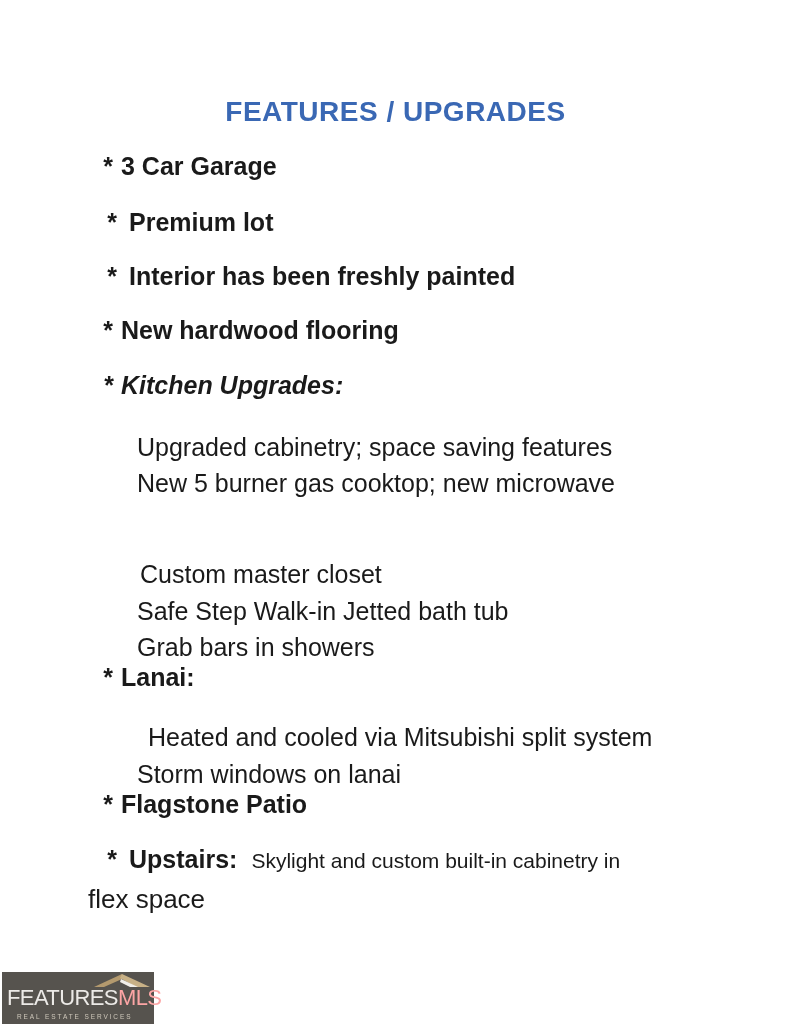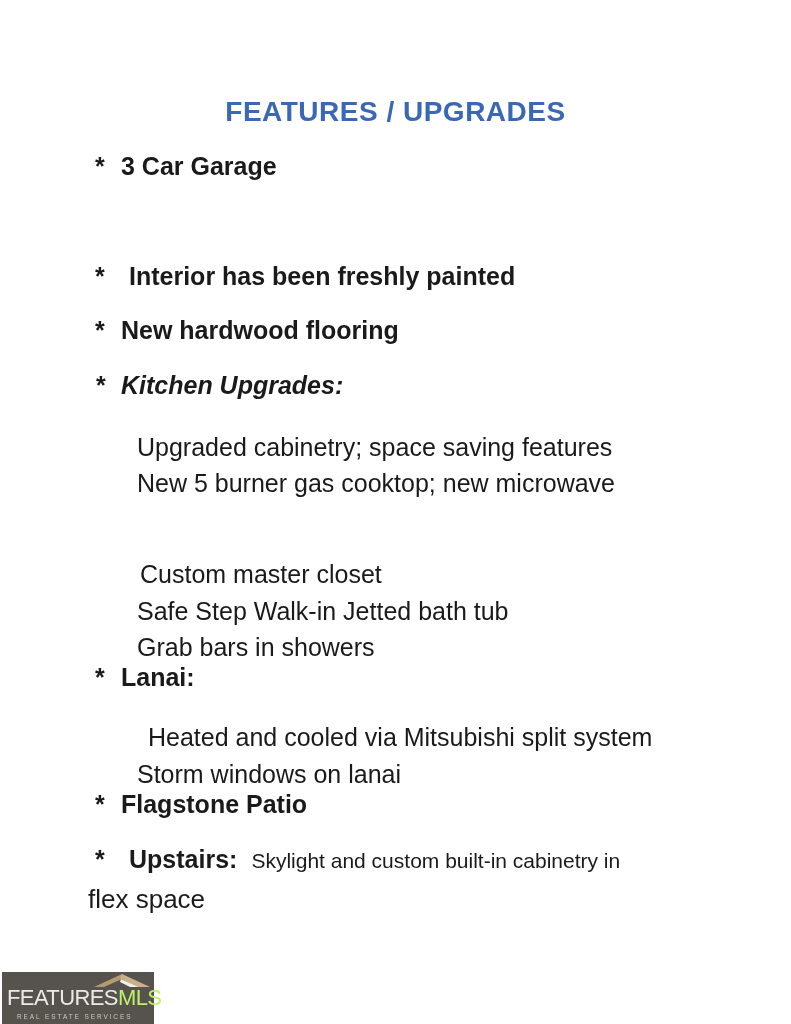--- a/index.html
+++ b/index.html
@@ -22,21 +22,21 @@
     font-size: 28px;
     font-weight: 700;
     color: #3a68b4;
     letter-spacing: 0.5px;
   }
   .line {
     position: absolute;
     white-space: nowrap;
     line-height: 1.15;
   }
-  .main { font-weight: 700; font-size: 25px; }
+  .main { font-weight: 700; font-size: 25px; text-align: center; }
   .sub  { font-weight: 400; font-size: 25px; margin-top: 8px; }
   .cont { font-weight: 400; font-size: 26px; }
   .bullet { display: inline-block; width: 26px; font-weight: 700; }
   .gap-wide .bullet { width: 34px; }
   .suffix { font-weight: 400; font-size: 21px; margin-left: 14px; }
 
   
   .logo {
     position: absolute;
     left: 2px;
@@ -48,21 +48,21 @@
   .logo .brand {
     position: absolute;
     left: 5px;
     top: 13px;
     font-size: 22px;
     font-weight: 400;
     letter-spacing: -0.6px;
     color: #eceae7;
     white-space: nowrap;
   }
-  .logo .brand .mls { color: #bef264; }
+  .logo .brand .mls { color: #fca5a5; }
   .logo .tagline {
     position: absolute;
     left: 15px;
     top: 41px;
     font-size: 6.5px;
     font-weight: 400;
     letter-spacing: 1.9px;
     color: #cfc8bb;
     white-space: nowrap;
   }
@@ -78,20 +78,23 @@
 <body>
 
 <div class="page">
 
   <h1 class="title">FEATURES / UPGRADES</h1>
 
   <div class="line main" style="top:152px; left:95px;">
     <span class="bullet">*</span><span>3 Car Garage</span>
   </div>
 
+  <div class="line main gap-wide" style="top:208px; left:95px;">
+    <span class="bullet">*</span><span>Premium lot</span>
+  </div>
 
   <div class="line main gap-wide" style="top:262px; left:95px;">
     <span class="bullet">*</span><span>Interior has been freshly painted</span>
   </div>
 
   <div class="line main" style="top:316px; left:95px;">
     <span class="bullet">*</span><span>New hardwood flooring</span>
   </div>
 
   <div class="line main" style="top:371px; left:95px;font-style:italic;">

